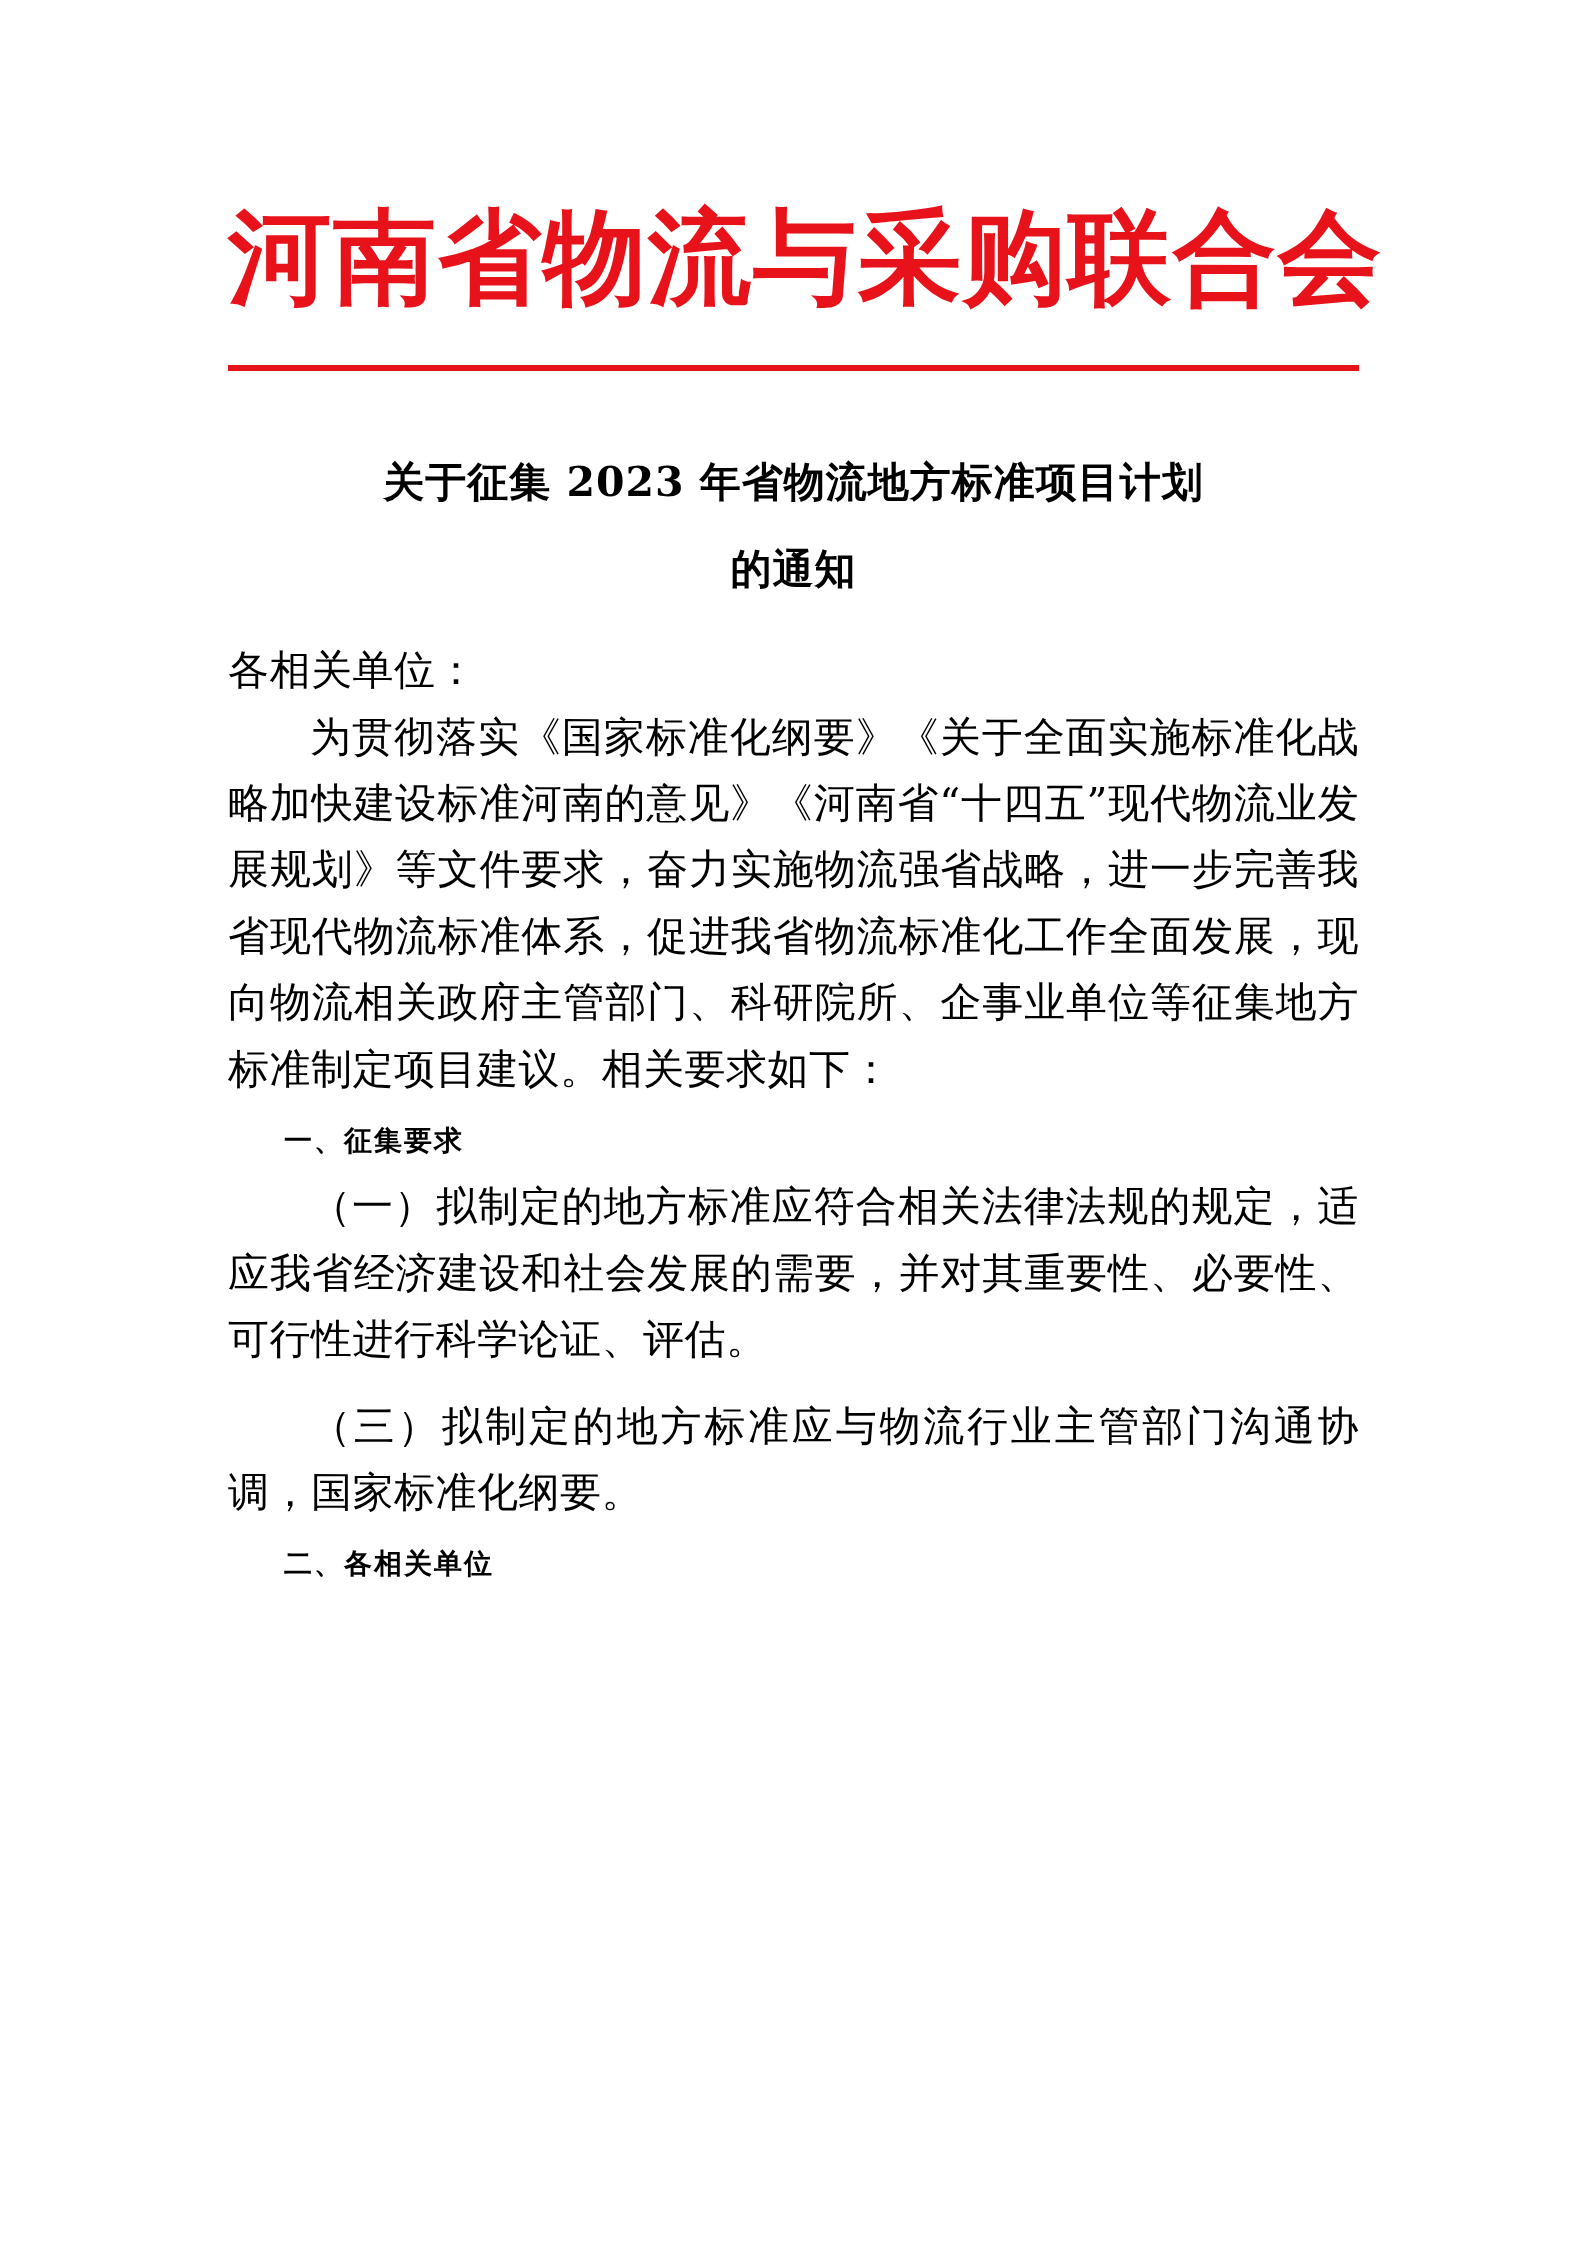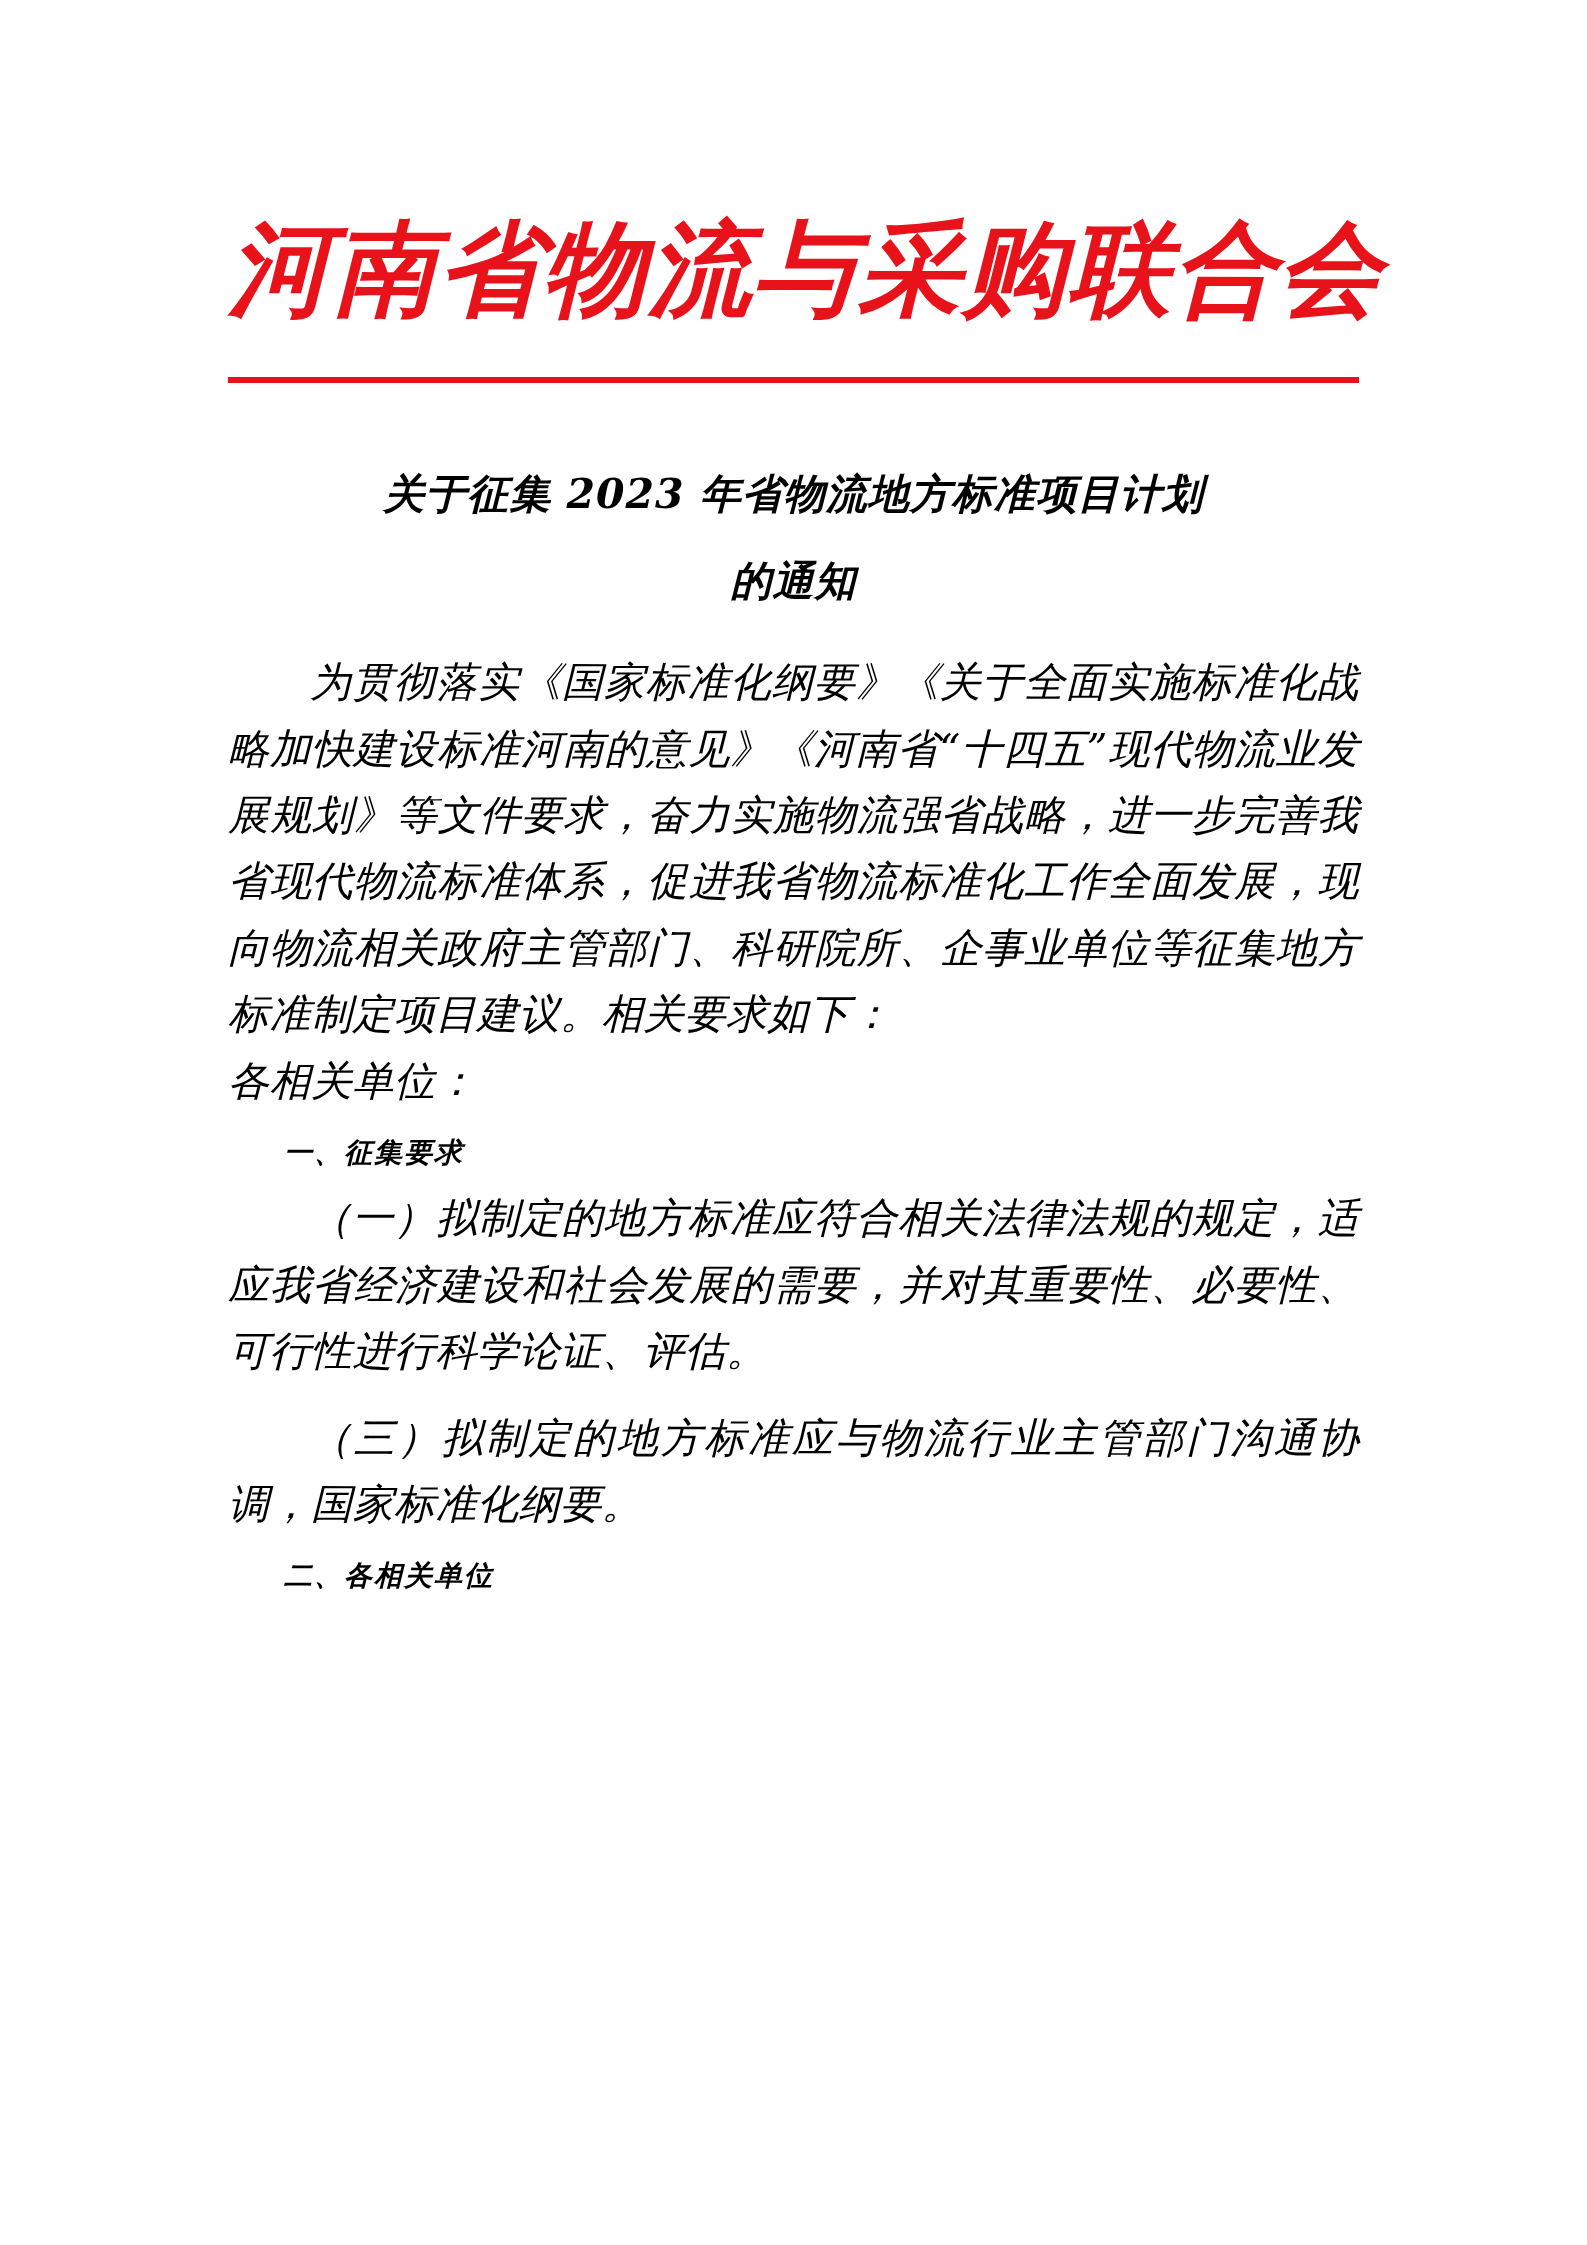--- a/index.html
+++ b/index.html
@@ -12,22 +12,21 @@
     height: 2245px;
     font-family: "Liberation Serif", "DejaVu Serif", serif;
     color: #000000;
     overflow: hidden;
   }
   .page {
     position: relative;
     width: 1587px;
     height: 2245px;
     box-sizing: border-box;
-    padding: 12px 228px;
-    font-style: italic;
+    padding: 0 228px;
   }
   .letterhead {
     padding-top: 200px;
     text-align: center;
   }
   .letterhead-title {
     color: #e8121a;
     font-family: "DejaVu Serif", "Liberation Serif", serif;
     font-weight: bold;
     font-size: 103px;
@@ -91,23 +90,23 @@
     <div class="letterhead-rule"></div>
   </div>
 
   <div class="doc-title">
     <span>关于征集 2023 年省物流地方标准项目计划</span>
     <span class="line2">的通知</span>
   </div>
 
   <div class="body-block">
 
+    <p class="para salutation">各相关单位：</p>
+
     <p class="para indent2">为贯彻落实《国家标准化纲要》《关于全面实施标准化战略加快建设标准河南的意见》《河南省“十四五”现代物流业发展规划》等文件要求，奋力实施物流强省战略，进一步完善我省现代物流标准体系，促进我省物流标准化工作全面发展，现向物流相关政府主管部门、科研院所、企事业单位等征集地方标准制定项目建议。相关要求如下：</p>
-
-    <p class="para salutation">各相关单位：</p>
 
     <div class="gap-m"></div>
 
     <p class="para heading">一、征集要求</p>
 
     <div class="gap-s"></div>
 
     <p class="para indent2">（一）拟制定的地方标准应符合相关法律法规的规定，适应我省经济建设和社会发展的需要，并对其重要性、必要性、可行性进行科学论证、评估。</p>
 
     <div class="gap-s"></div>

